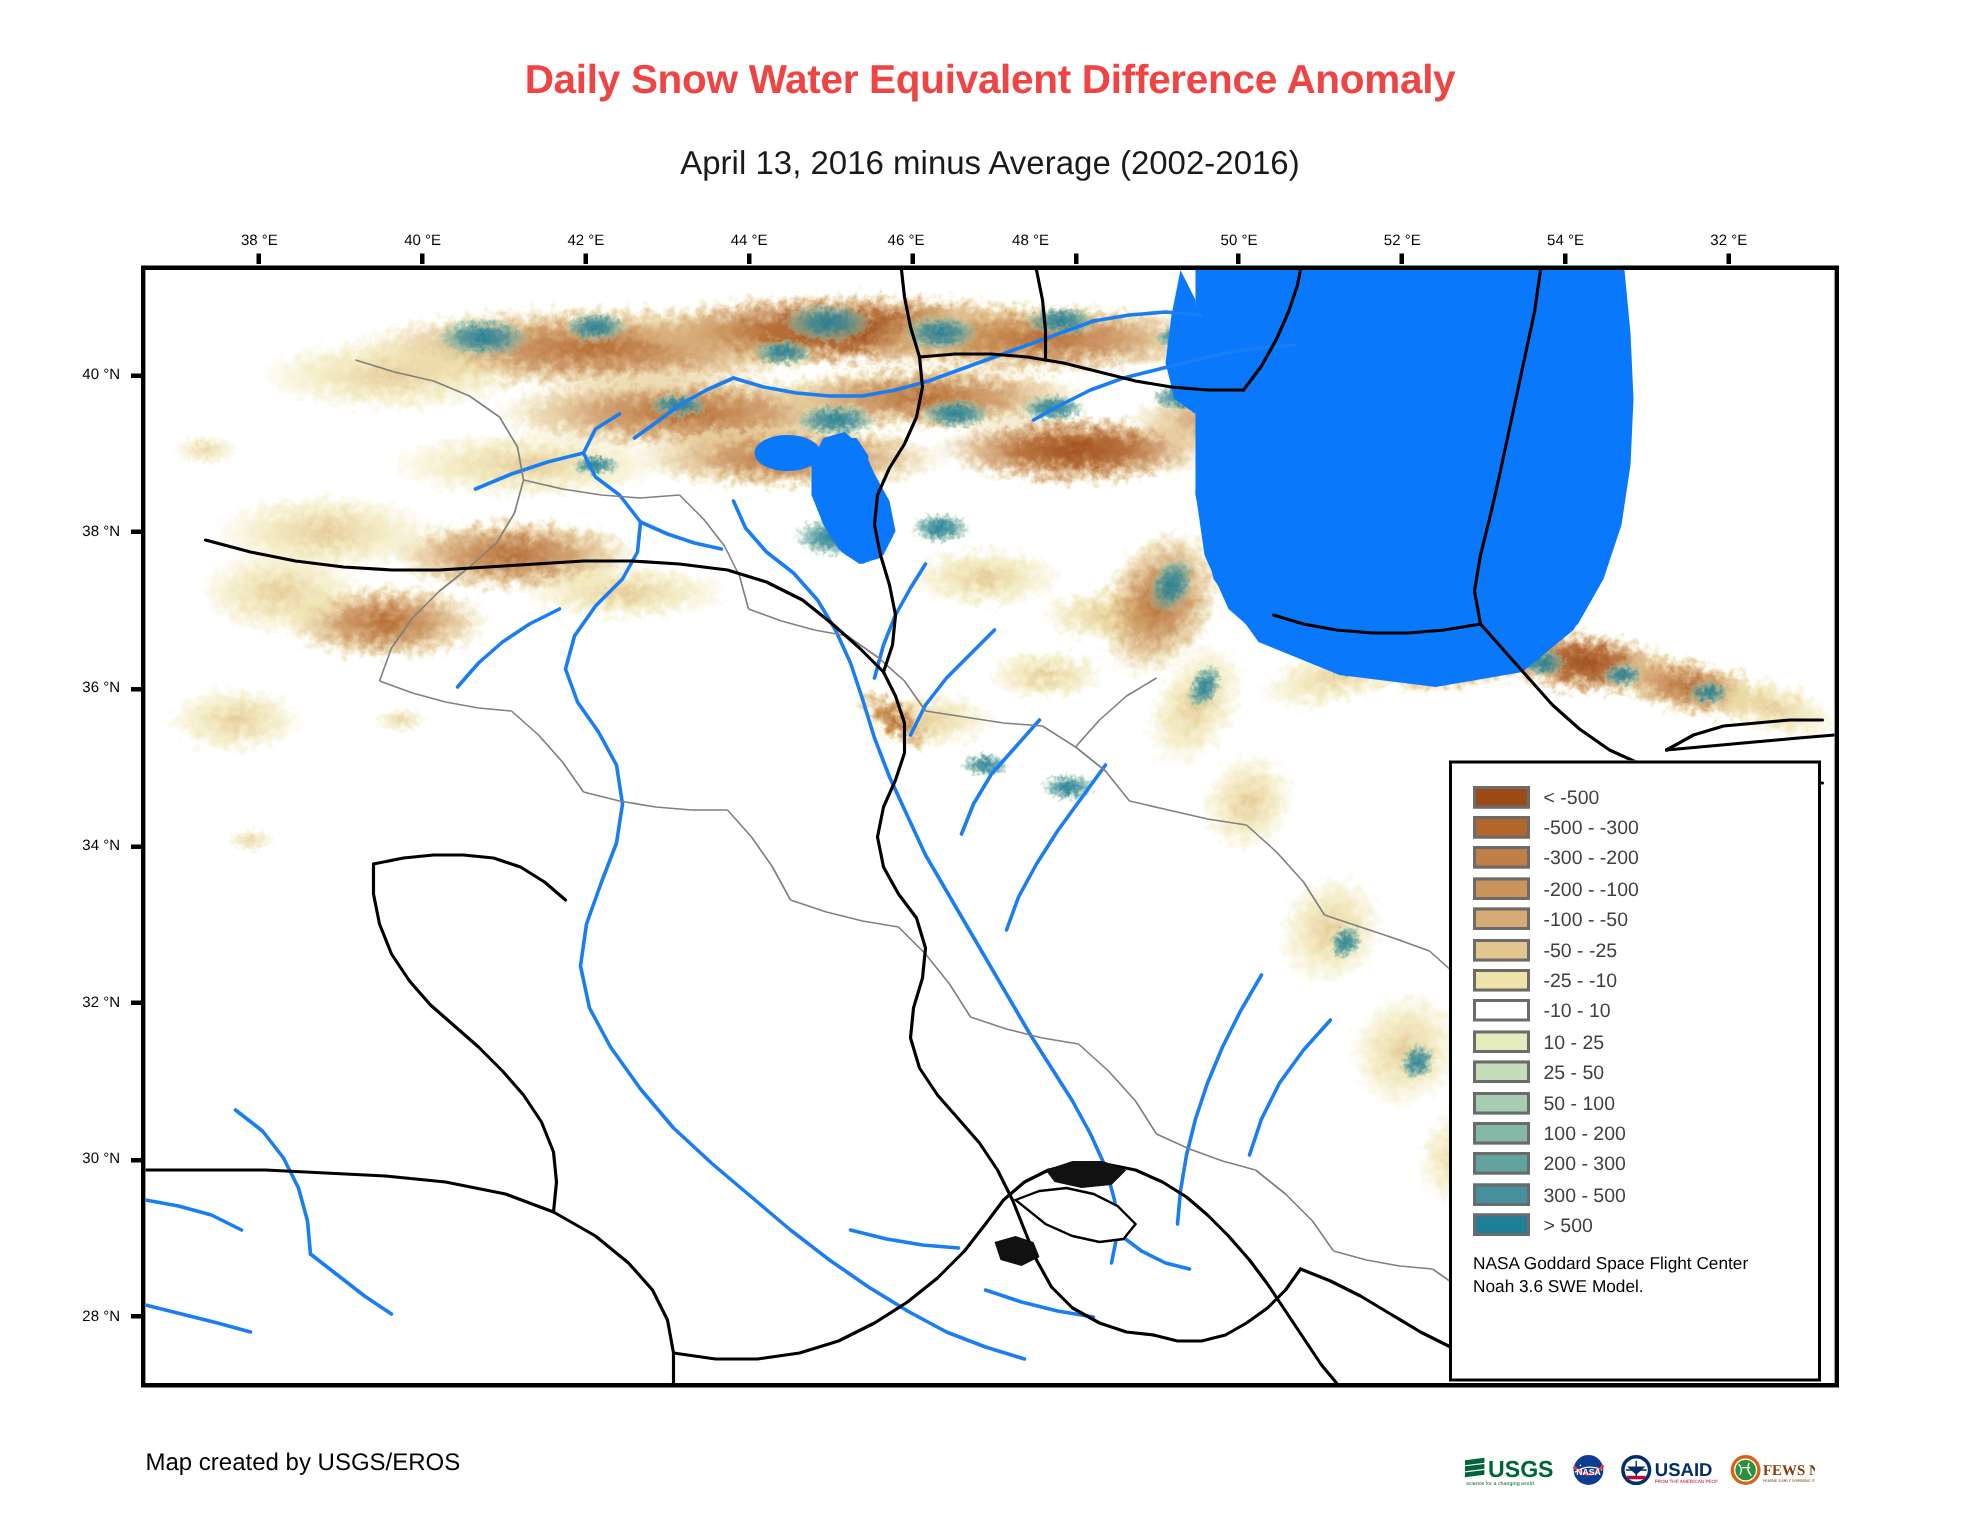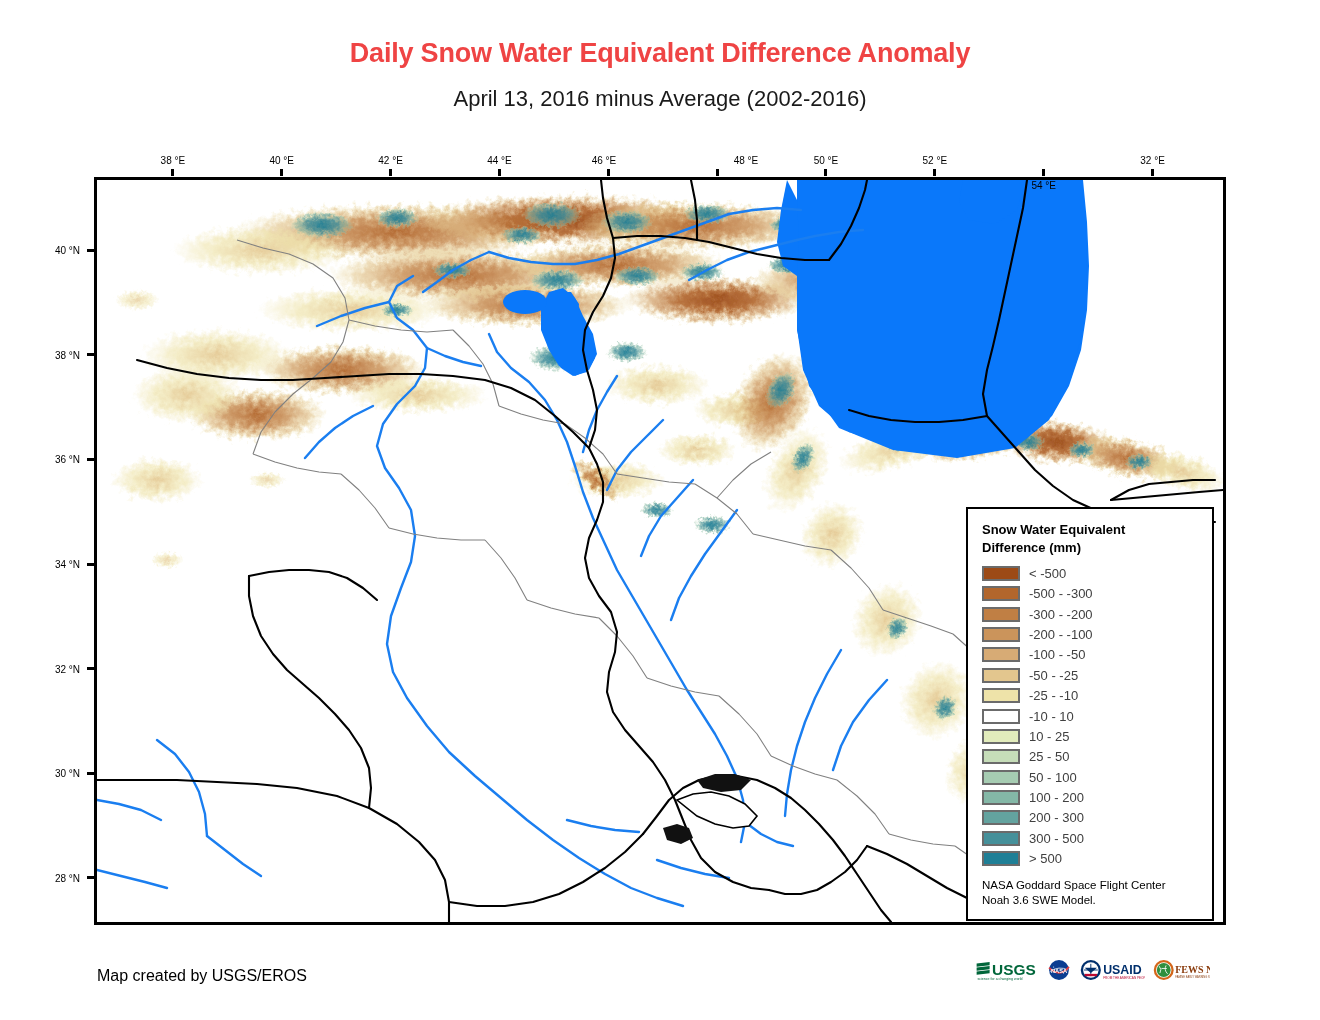--- a/index.html
+++ b/index.html
@@ -11,21 +11,21 @@
     -webkit-font-smoothing:none;
   }
   .page{position:absolute;inset:0;}
 
   
   #map-title{
     position:absolute;left:0;top:38px;width:1320px;text-align:center;
     font-size:27px;font-weight:bold;color:#ef4444;letter-spacing:-0.2px;
   }
   #map-subtitle{
-    position:absolute;left:0;top:86px;width:1320px;text-align:center;
+    position:absolute;left:0;top:96px;width:1320px;text-align:center;
     font-size:22px;font-weight:normal;color:#1a1a1a;
   }
 
   
   #map-frame{
     position:absolute;left:94px;top:177px;width:1132px;height:748px;
     border:3px solid #000;background:#ffffff;box-sizing:border-box;
   }
   #map-canvas{position:absolute;inset:0;width:100%;height:100%;}
 
@@ -47,21 +47,21 @@
     width:38px;height:15px;border:2px solid #6b6b6b;box-sizing:border-box;
     margin-right:9px;flex:none;
   }
   .legend-label{font-size:13px;color:#404040;white-space:nowrap;}
   #legend-credit{
     margin-top:9px;font-size:11.5px;color:#000;line-height:1.35;white-space:pre-line;
   }
 
   
   #footer-credit{position:absolute;left:97px;top:967px;font-size:16px;color:#000;}
-  #logo-strip{position:absolute;left:975px;top:955px;width:235px;height:40px;display:flex;align-items:flex-start;gap:8px;}
+  #logo-strip{position:absolute;left:975px;top:955px;width:235px;height:40px;display:flex;align-items:flex-end;gap:8px;}
   .logo{height:30px;display:block;}
 </style>
 </head>
 <body>
 
 <div class="page">
 
   <div id="map-title">Daily Snow Water Equivalent Difference Anomaly</div>
   <div id="map-subtitle">April 13, 2016 minus Average (2002-2016)</div>
 
@@ -328,27 +328,27 @@
       <div class="lon-lab" style="left: 172.913px;">38 °E</div>
       <div class="lon-tick" style="left: 280.26px;"></div>
       <div class="lon-lab" style="left: 281.76px;">40 °E</div>
       <div class="lon-tick" style="left: 389.106px;"></div>
       <div class="lon-lab" style="left: 390.606px;">42 °E</div>
       <div class="lon-tick" style="left: 497.952px;"></div>
       <div class="lon-lab" style="left: 499.452px;">44 °E</div>
       <div class="lon-tick" style="left: 606.798px;"></div>
       <div class="lon-lab" style="left: 604px;">46 °E</div>
       <div class="lon-tick" style="left: 715.644px;"></div>
-      <div class="lon-lab" style="left: 746px;">48 °E</div>
+      <div class="lon-lab" style="left: 687px;">48 °E</div>
       <div class="lon-tick" style="left: 824.49px;"></div>
       <div class="lon-lab" style="left: 825.99px; text-align: center;">50 °E</div>
       <div class="lon-tick" style="left: 933.337px;"></div>
       <div class="lon-lab" style="left: 934.837px;">52 °E</div>
       <div class="lon-tick" style="left: 1042.18px;"></div>
-      <div class="lon-lab" style="left: 1043.68px; margin-top: 25px;">54 °E</div>
+      <div class="lon-lab" style="left: 1043.68px;">54 °E</div>
       <div class="lon-tick" style="left: 1151.03px;"></div>
       <div class="lon-lab" style="left: 1152.53px;">32 °E</div>
     </div>
   <div id="lat-axis">
       <div class="lat-tick" style="top: 248.731px;"></div>
       <div class="lat-lab" style="top: 250.231px;">40 °N</div>
       <div class="lat-tick" style="top: 353.346px;"></div>
       <div class="lat-lab" style="top: 354.846px;">38 °N</div>
       <div class="lat-tick" style="top: 457.962px;"></div>
       <div class="lat-lab" style="top: 459.462px;">36 °N</div>
@@ -356,24 +356,20 @@
       <div class="lat-lab" style="top: 564.077px;">34 °N</div>
       <div class="lat-tick" style="top: 667.192px;"></div>
       <div class="lat-lab" style="top: 668.692px;">32 °N</div>
       <div class="lat-tick" style="top: 771.808px;"></div>
       <div class="lat-lab" style="top: 773.308px;">30 °N</div>
       <div class="lat-tick" style="top: 876.423px;"></div>
       <div class="lat-lab" style="top: 877.923px;">28 °N</div>
     </div>
 
   <div id="legend">
-    <div id="legend-title">
-      <div>Snow Water Equivalent</div>
-      <div>Difference (mm)</div>
-    </div>
     <div id="legend-rows">
         <div class="legend-row">
           <div class="legend-swatch" style="background: rgb(156, 74, 22);"></div>
           <div class="legend-label">&lt; -500</div>
         </div>
         <div class="legend-row">
           <div class="legend-swatch" style="background: rgb(178, 102, 44);"></div>
           <div class="legend-label">-500 - -300</div>
         </div>
         <div class="legend-row">

